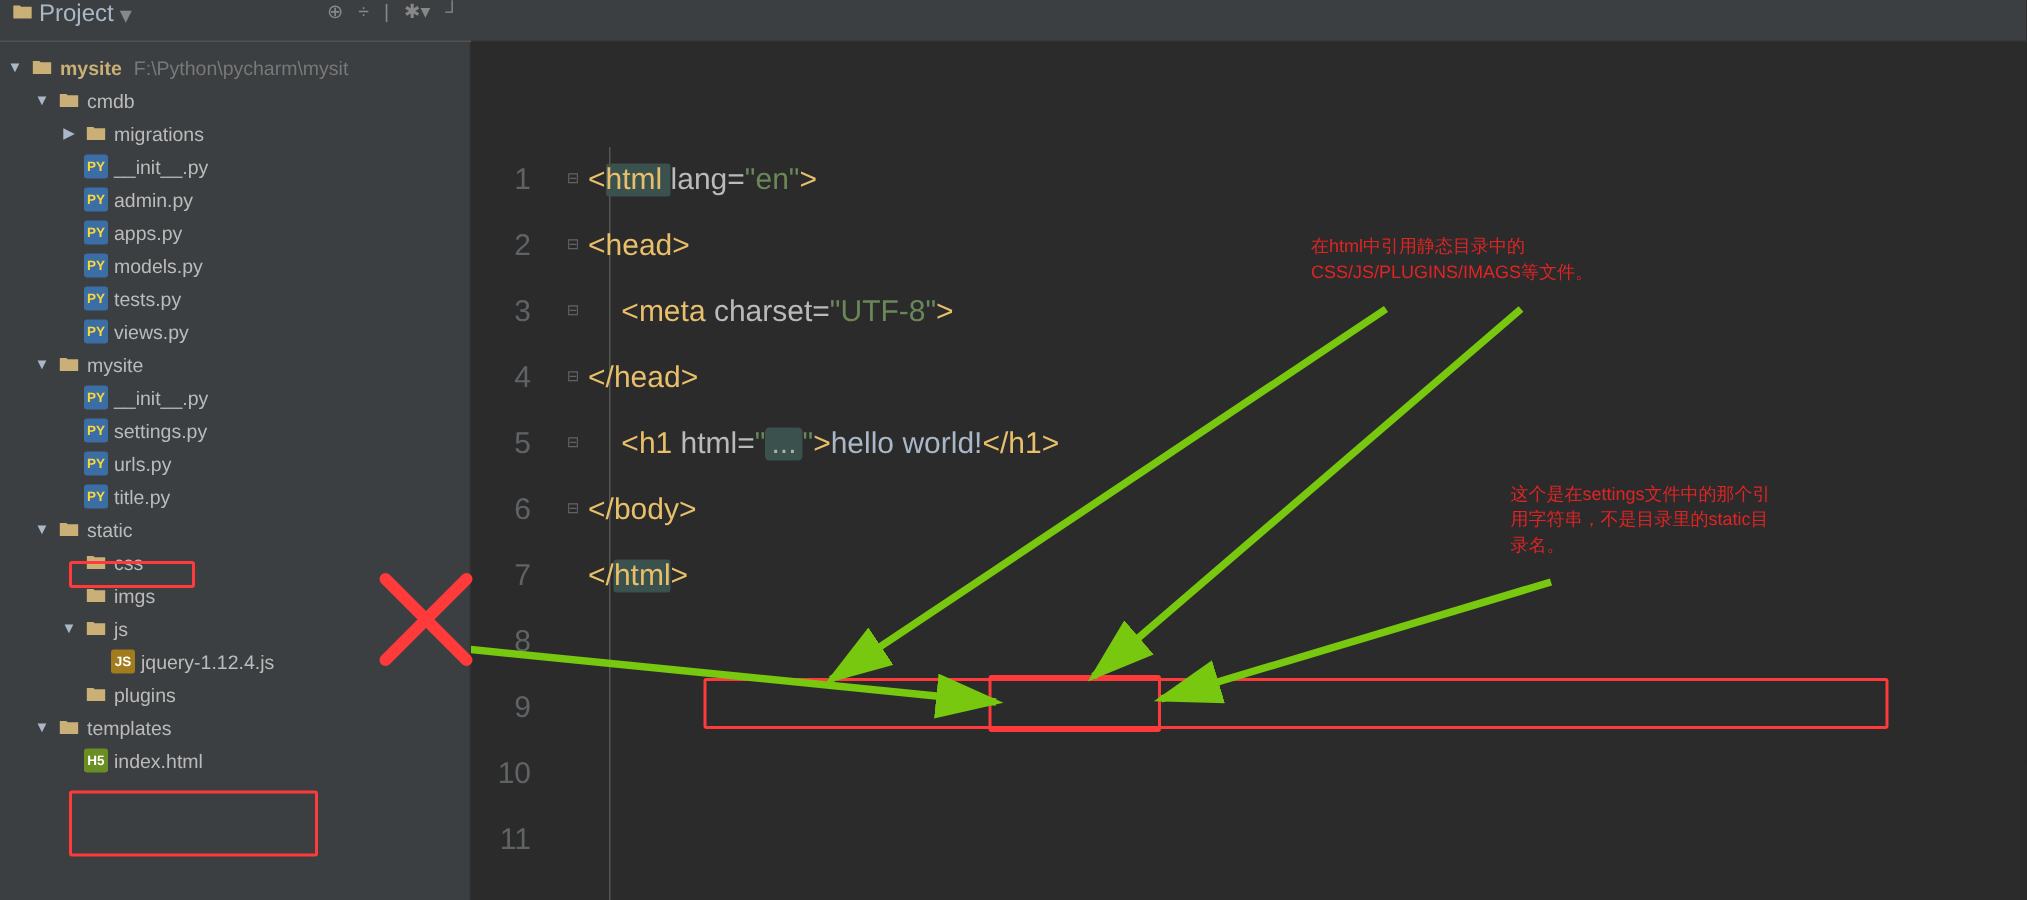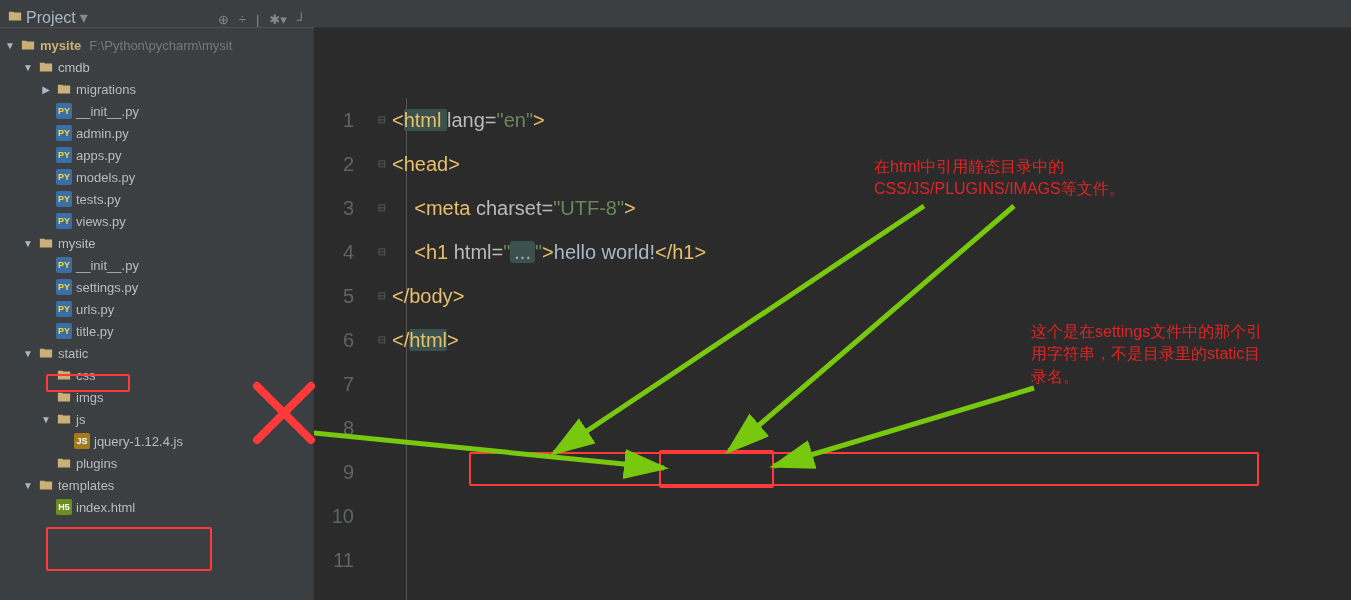--- a/index.html
+++ b/index.html
@@ -26,21 +26,21 @@
     .tab .close { color: #888; font-size: 14px; line-height: 1; }
     
     .main { flex: 1; display: flex; }
     
     .sidebar {
       width: 314px; background: #3c3f41; color: #bbbbbb;
       display: flex; flex-direction: column; border-right: 1px solid #323232;
       font-size: 13px;
     }
     .side-header {
-      height: 28px; display: flex; align-items: flex-end; padding: 0 8px;
+      height: 28px; display: flex; align-items: flex-start; padding: 0 8px;
       justify-content: space-between; border-bottom: 1px solid #515151;
       position: absolute; top: 0; left: 0; width: 314px;
     }
     .side-header .title { display: flex; align-items: center; gap: 4px; }
     .side-header .title svg { width: 14px; height: 14px; }
     .side-header .tools { display: flex; gap: 10px; color: #888; font-size: 13px; }
     .tree { padding: 6px 4px; flex: 1; overflow: auto; }
     .node { display: flex; align-items: center; height: 22px; white-space: nowrap; cursor: pointer; gap: 4px; }
     .node .tw { width: 12px; text-align: center; color: #a9b7c6; font-size: 10px; }
     .node .ic { width: 16px; height: 16px; display: inline-flex; align-items: center; justify-content: center; border-radius: 2px; font-size: 9px; font-weight: bold; }
@@ -73,21 +73,21 @@
     .s-text { color: #a9b7c6; }
     .s-fold { background: #3b514d; color: #b0b0b0; border-radius: 3px; padding: 0 4px; }
     .hl-html { background: #3b514d; border-radius: 2px; }
     .editor .divider {
       position: absolute; left: 92px; top: 70px; bottom: 0; width: 0; border-left: 1px solid #555;
     }
     
     .overlay { position: absolute; left: 0; right: 0; top: 0; bottom: 0; pointer-events: none; }
     .overlay svg { position: absolute; left: 0; top: 0; }
     .redbox { position: absolute; border: 2px solid #ff3a3a; border-radius: 2px; }
-    .anno-text { position: absolute; color: #e02424; font-family: "Microsoft YaHei", Arial, sans-serif; font-size: 16px; line-height: 1.4; }
+    .anno-text { position: absolute; color: #e02424; font-family: "Microsoft YaHei", Arial, sans-serif; font-size: 12px; line-height: 1.4; }
   </style>
 </head>
 <body>
 
 <div class="tabs-row">
   <div class="left-space side-header">
     <div class="title">
       <span>
         <svg viewBox="0 0 16 16">
             <path fill="#cab077" d="M1 3h5l1 1h8v9H1z"></path>
@@ -306,35 +306,36 @@
           <div style="font-size: 10px;"></div>
           <div style="font-size: 10px;">⊟</div>
           <div style="font-size: 10px;">⊟</div>
         </div>
     </div>
     <div class="divider"></div>
     <div class="code" id="code">
         <div class="codeline"><span class="s-punc">&lt;</span><span class="hl-html"><span class="s-tag">html </span></span><span class="s-attr">lang=</span><span class="s-val">"en"</span><span class="s-punc">&gt;</span></div>
         <div class="codeline"><span class="s-punc">&lt;</span><span class="s-tag">head</span><span class="s-punc">&gt;</span></div>
         <div class="codeline">    <span class="s-punc">&lt;</span><span class="s-tag">meta </span><span class="s-attr">charset=</span><span class="s-val">"UTF-8"</span><span class="s-punc">&gt;</span></div>
+        <div class="codeline"><span class="s-punc">&lt;/</span><span class="s-tag">head</span><span class="s-punc">&gt;</span></div>
         <div class="codeline">    <span class="s-punc">&lt;</span><span class="s-tag">h1 </span><span class="s-attr">html=</span><span class="s-val">"</span><span class="s-fold">...</span><span class="s-val">"</span><span class="s-punc">&gt;</span><span class="s-text">hello world!</span><span class="s-punc">&lt;/</span><span class="s-tag">h1</span><span class="s-punc">&gt;</span></div>
         <div class="codeline"><span class="s-punc">&lt;/</span><span class="s-tag">body</span><span class="s-punc">&gt;</span></div>
         <div class="codeline"><span class="s-punc">&lt;/</span><span class="hl-html"><span class="s-tag">html</span></span><span class="s-punc">&gt;</span></div>
       </div>
 
     <div class="overlay">
 
       <div class="redbox" style="left:155px;top:424px;width:790px;height:34px;"></div>
       <div class="redbox" style="left:345px;top:422px;width:115px;height:38px;"></div>
 
       <div class="anno-text" style="left:560px;top:128px;">
         <span>在html中引用静态目录中的</span><br>
         <span>CSS/JS/PLUGINS/IMAGS等文件。</span>
       </div>
-      <div class="anno-text" style="left:717px;top:293px;">
+      <div class="anno-text" style="left:693px;top:293px;">
         <span>这个是在settings文件中的那个引</span><br>
         <span>用字符串，不是目录里的static目</span><br>
         <span>录名。</span>
       </div>
 
       <svg width="1037" height="600">
         <defs>
           <marker id="ah-green" markerWidth="10" markerHeight="10" refX="8" refY="3" orient="auto">
             <path d="M0,0 L9,3 L0,6 z" fill="#77c80e"></path>
           </marker>

